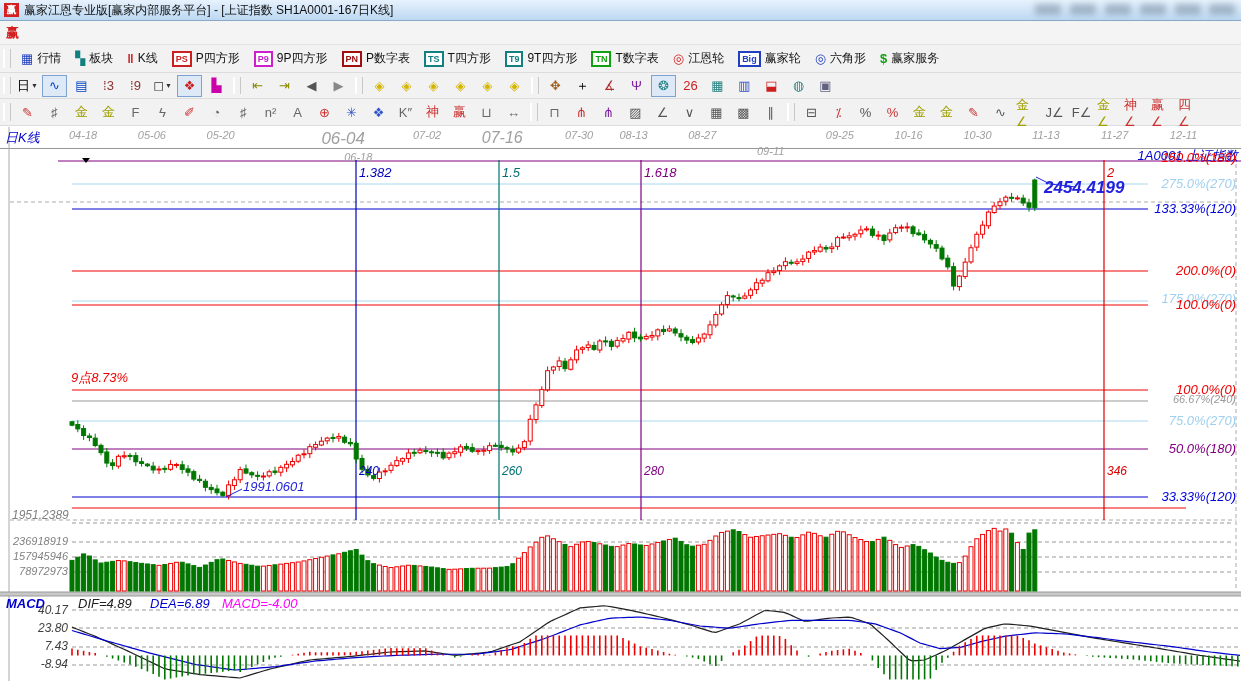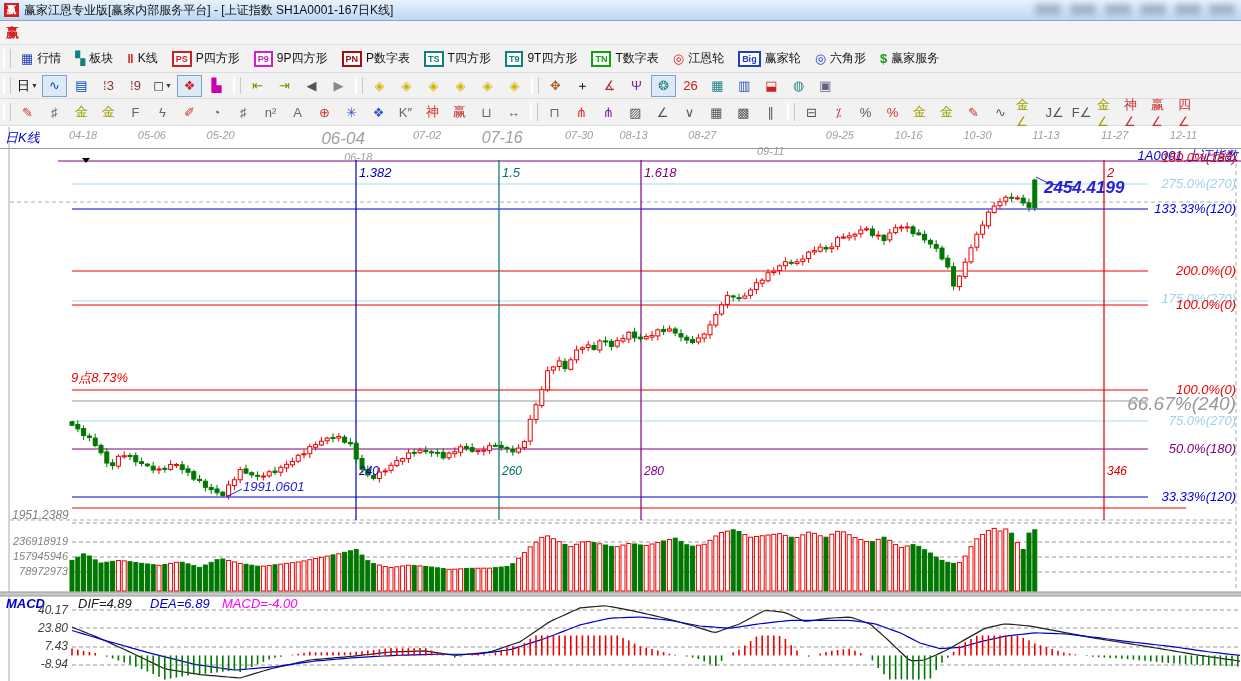--- a/index.html
+++ b/index.html
@@ -1089,21 +1089,21 @@
     <span class="clab" style="left: 1032.2px; top: 4px; color: rgb(160, 160, 160); font-size: 11px;">11-13</span>
     <span class="clab" style="left: 1101px; top: 4px; color: rgb(160, 160, 160); font-size: 11px;">11-27</span>
     <span class="clab" style="left: 1169.8px; top: 4px; color: rgb(160, 160, 160); font-size: 11px;">12-11</span>
     <span class="clab r" style="left: 1236px; top: 25px; color: rgb(238, 0, 0); font-size: 13px;">150.0%(180)</span>
     <span class="clab r" style="left: 1236px; top: 51px; color: rgb(159, 208, 239); font-size: 13px;">275.0%(270)</span>
     <span class="clab r" style="left: 1236px; top: 76px; color: rgb(0, 0, 221); font-size: 13px;">133.33%(120)</span>
     <span class="clab r" style="left: 1236px; top: 138px; color: rgb(238, 0, 0); font-size: 13px;">200.0%(0)</span>
     <span class="clab r" style="left: 1236px; top: 166px; color: rgb(159, 208, 239); font-size: 13px;">175.0%(270)</span>
     <span class="clab r" style="left: 1236px; top: 172px; color: rgb(238, 0, 0); font-size: 13px;">100.0%(0)</span>
     <span class="clab r" style="left: 1236px; top: 257px; color: rgb(238, 0, 0); font-size: 13px;">100.0%(0)</span>
-    <span class="clab r" style="left: 1236px; top: 268px; color: rgb(153, 153, 153); font-size: 19px;">66.67%(240)</span>
+    <span class="clab r" style="left: 1236px; top: 268px; color: rgb(153, 153, 153); font-size: 11px;">66.67%(240)</span>
     <span class="clab r" style="left: 1236px; top: 288px; color: rgb(159, 208, 239); font-size: 13px;">75.0%(270)</span>
     <span class="clab r" style="left: 1236px; top: 316px; color: rgb(128, 0, 128); font-size: 13px;">50.0%(180)</span>
     <span class="clab r" style="left: 1236px; top: 364px; color: rgb(0, 0, 221); font-size: 13px;">33.33%(120)</span>
     <span class="clab" style="left: 71px; top: 245px; color: rgb(238, 0, 0); font-size: 13px;">9点8.73%</span>
     <span class="clab" style="left: 243px; top: 354px; color: rgb(34, 34, 221); font-size: 13px;">1991.0601</span>
     <span class="clab" style="left: 1044px; top: 53px; color: rgb(34, 34, 221); font-size: 17px; font-weight: bold;">2454.4199</span>
     <span class="clab" style="left: 12px; top: 383px; color: rgb(128, 128, 128); font-size: 12px;">1951.2389</span>
     <span class="clab r" style="left: 68px; top: 410px; color: rgb(128, 128, 128); font-size: 11px;">236918919</span>
     <span class="clab r" style="left: 68px; top: 425px; color: rgb(128, 128, 128); font-size: 11px;">157945946</span>
     <span class="clab r" style="left: 68px; top: 440px; color: rgb(128, 128, 128); font-size: 11px;">78972973</span>

